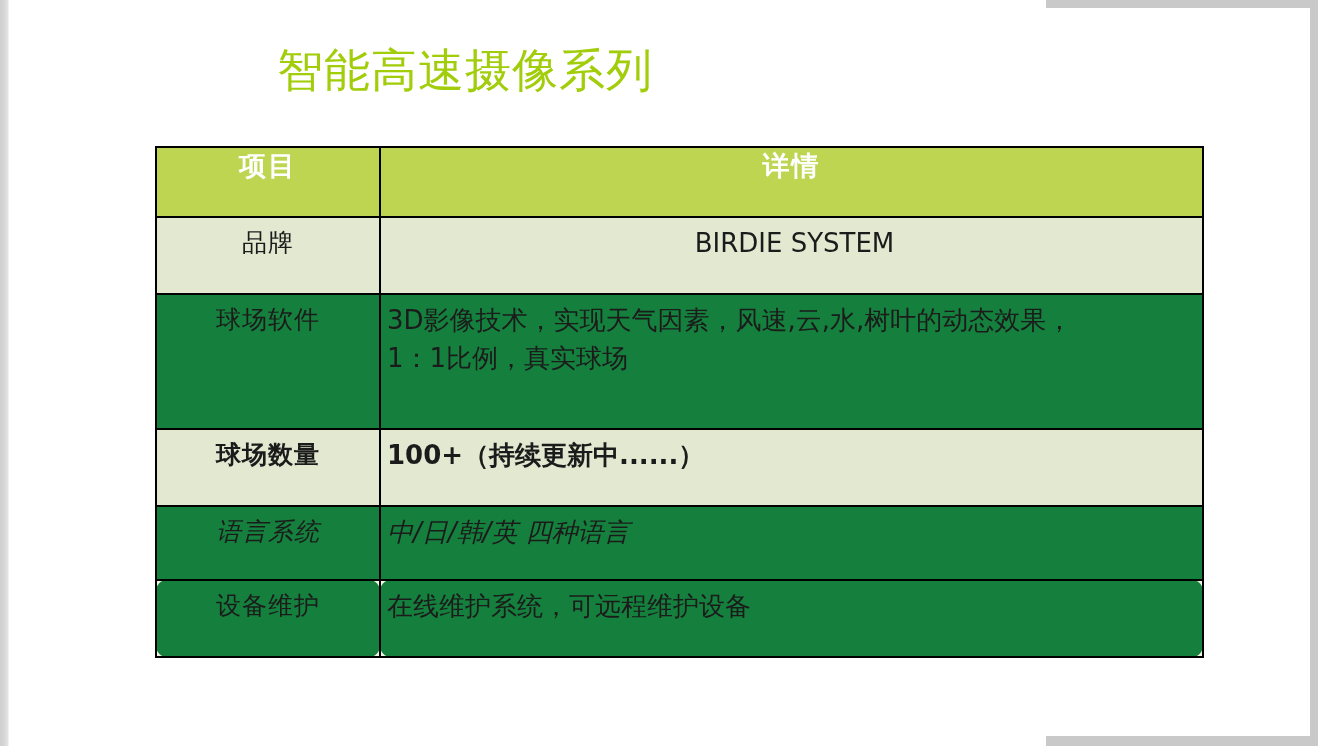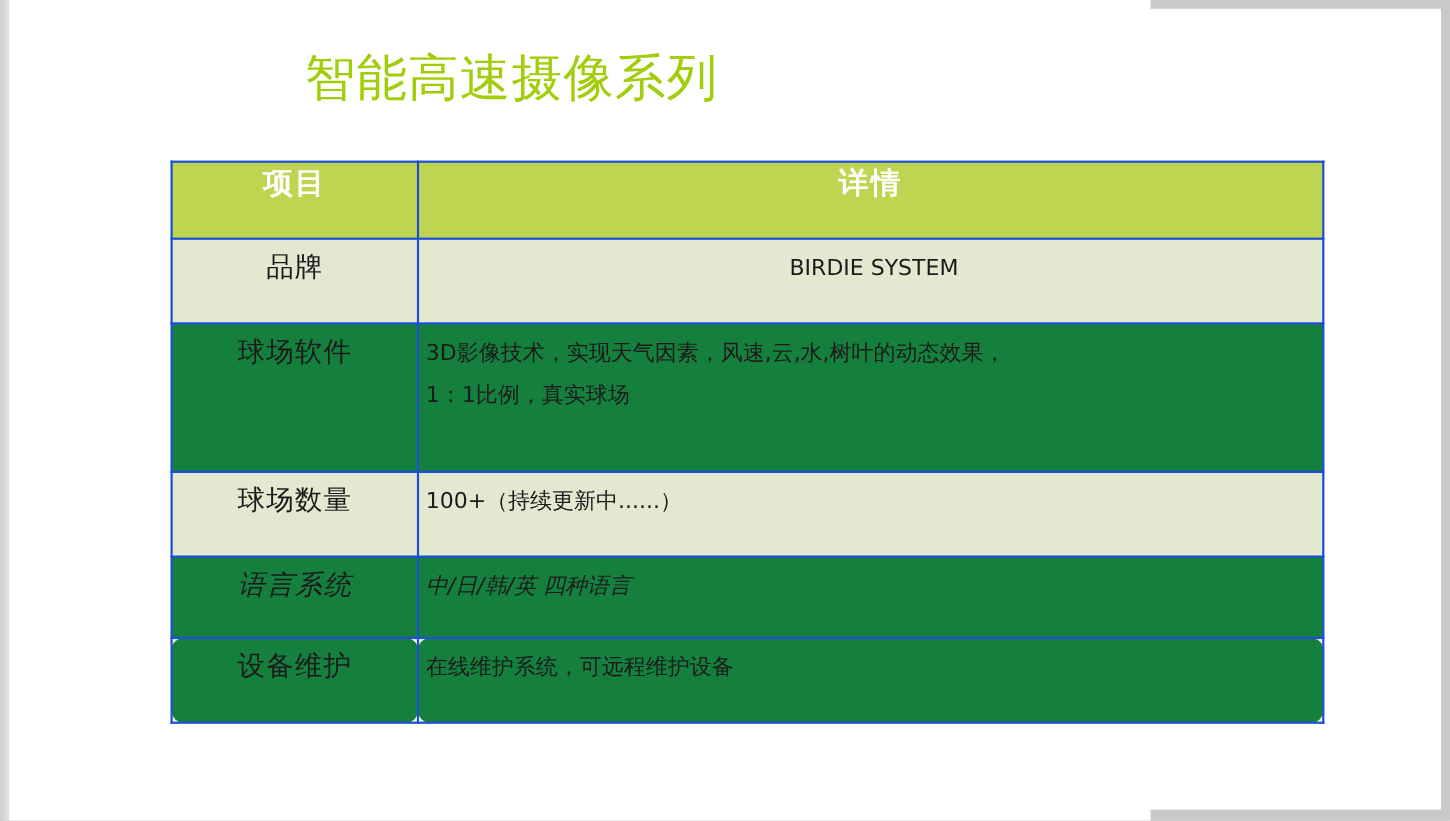--- a/index.html
+++ b/index.html
@@ -53,21 +53,21 @@
     border-collapse: collapse;
     table-layout: fixed;
     background: #f2f6e6;
   }
 
   .spec-table col.col-item { width: 224px; }
   .spec-table col.col-detail { width: 823px; }
 
   .spec-table th,
   .spec-table td {
-    border: 2px solid #1d4ed8;
+    border: 2px solid #000000;
     padding: 0;
     vertical-align: top;
   }
 
   thead th {
     background: #bed551;
     color: #ffffff;
     font-size: 27px;
     font-weight: bold;
     text-align: center;
@@ -83,29 +83,29 @@
     text-align: center;
     font-size: 25px;
     color: #1b1b1b;
     padding-top: 8px;
     letter-spacing: 1px;
     white-space: nowrap;
   }
 
   td.cell-detail {
     text-align: left;
-    font-size: 20px;
+    font-size: 26px;
     color: #1b1b1b;
     padding: 6px 0 6px 6px;
     line-height: 38px;
   }
 
   tr.r1 td { height: 63px; text-align: center; }
   tr.r2 td { height: 121px; }
-  tr.r3 td { height: 63px; }
+  tr.r3 td { height: 63px; font-weight: bold; }
   tr.r4 td { height: 60px; font-style: italic; }
   tr.r5 td { height: 60px; }
   tr.r6 td { height: 63px; border-radius: 11px; }
 
   .detail-line { display: block; }
 </style>
 </head>
 <body>
 
 <div class="slide-frame">

